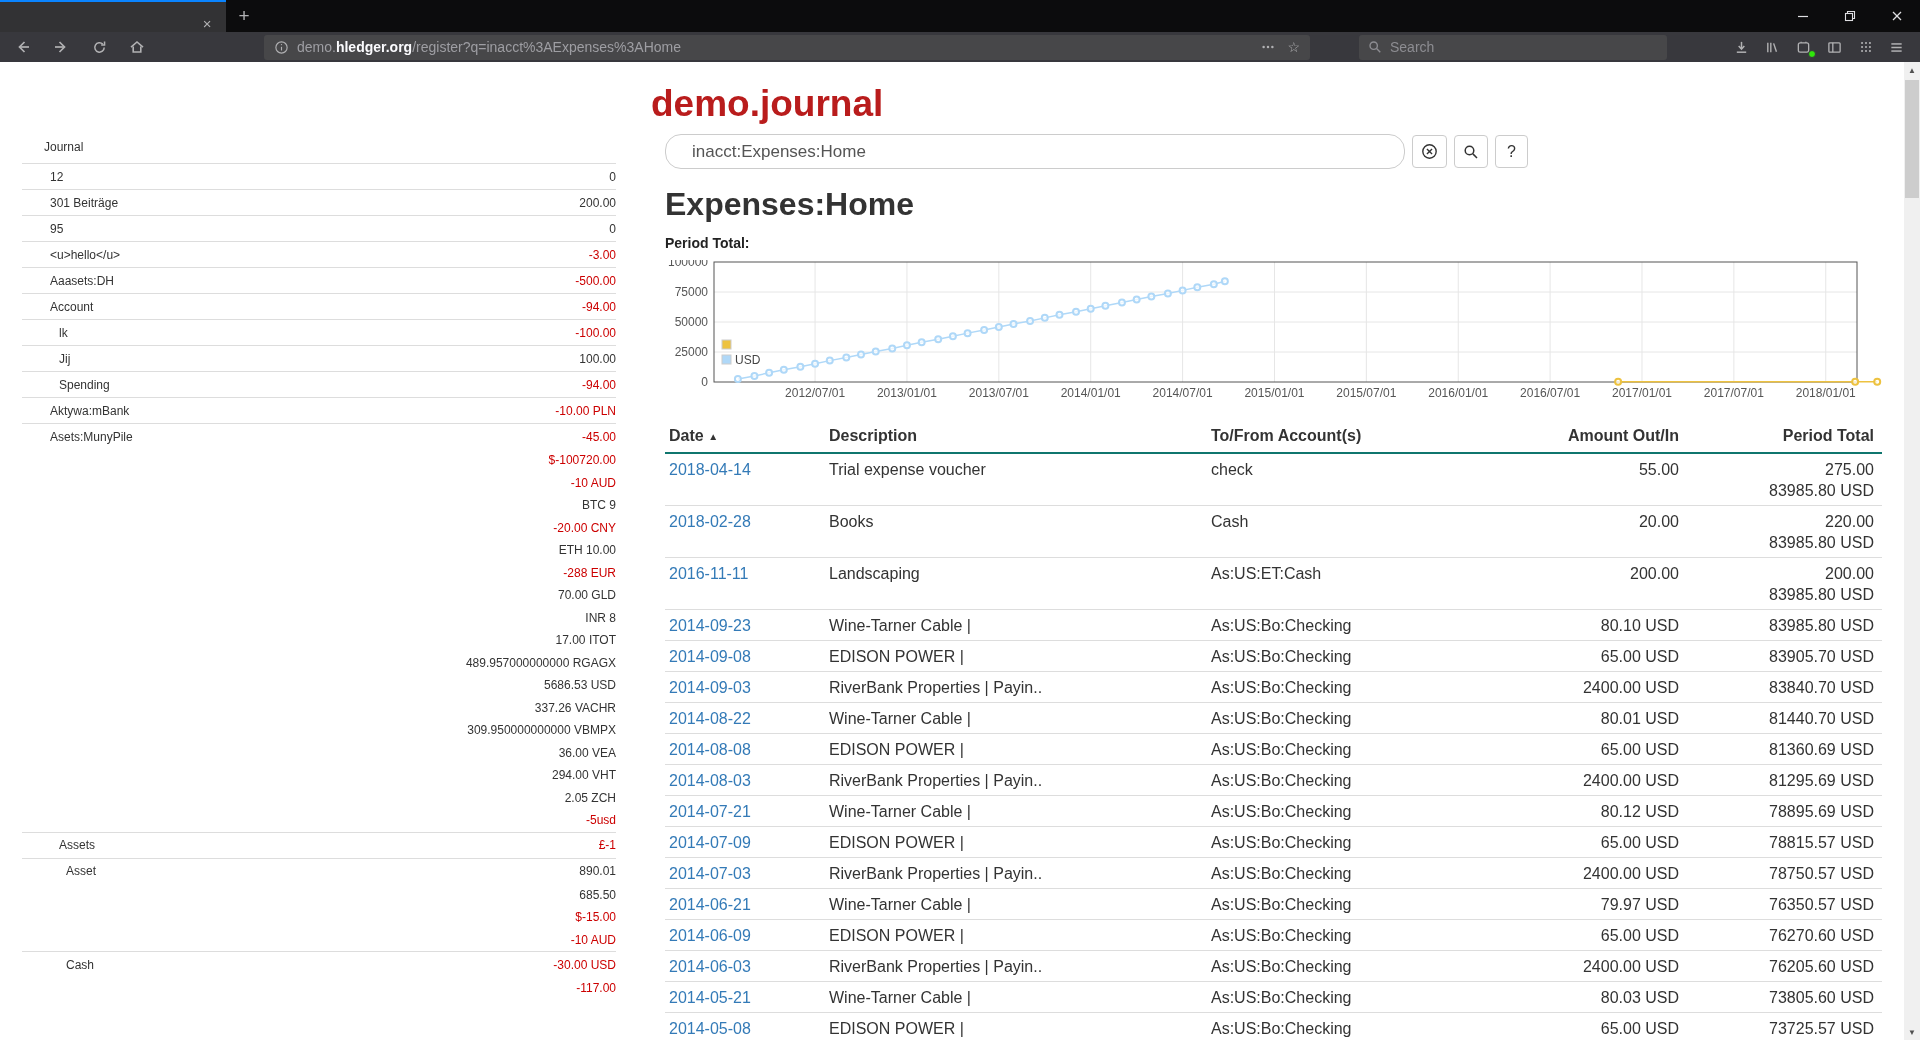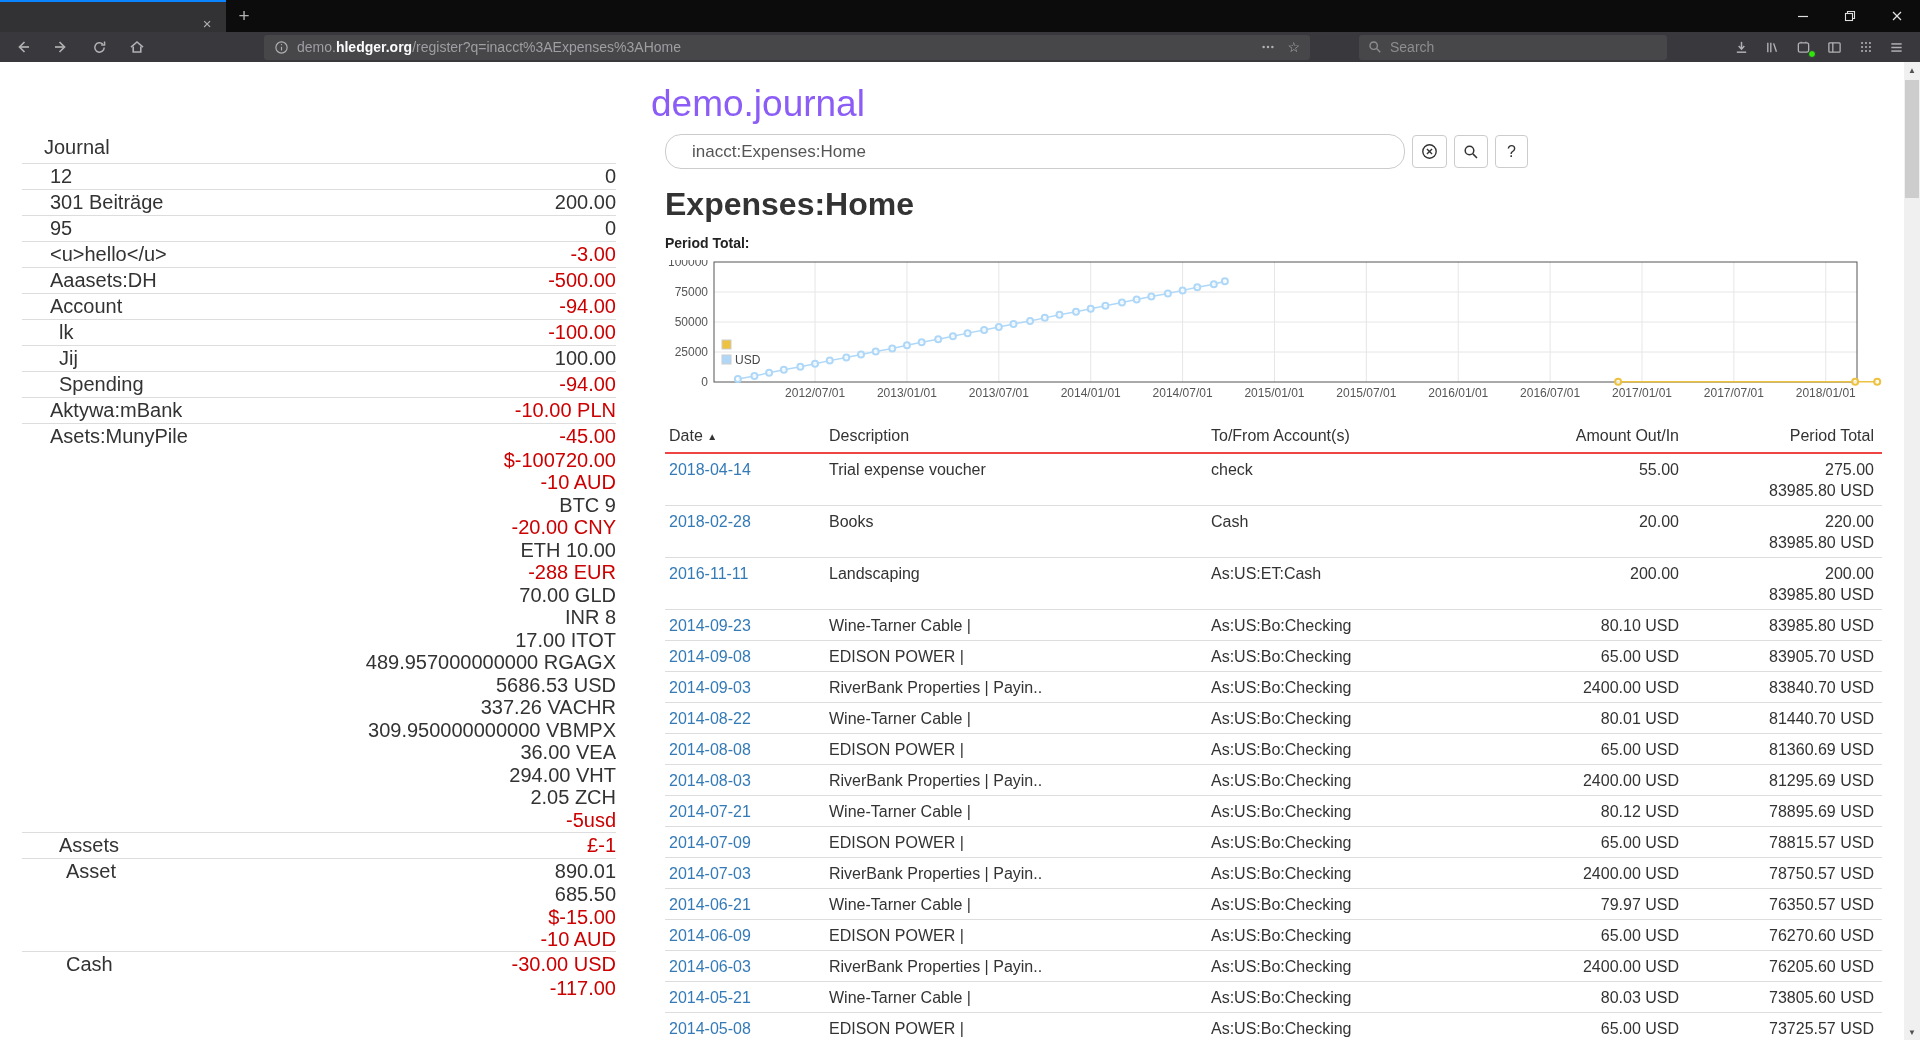--- a/index.html
+++ b/index.html
@@ -36,44 +36,44 @@
            background:#30e60b; border:1px solid #38383d; }
 
   
   .page { position:relative; height:978px; display:flex; background:#fff; color:#333; }
 
   .scrollbar { position:absolute; top:0; right:0; width:16px; height:100%; background:#f0f0f0; }
   .sb-arrow { width:16px; height:16px; font-size:8px; color:#505050; display:flex; align-items:center; justify-content:center; }
   .sb-arrow.down { position:absolute; bottom:0; }
   .sb-thumb { position:absolute; top:18px; left:1px; width:14px; height:118px; background:#cdcdcd; }
 
-  .sidebar { width:641px; flex:none; padding:75px 0 0 22px; font-size:20px; }
+  .sidebar { width:641px; flex:none; padding:75px 0 0 22px; font-size:12px; }
   .sidebar-title { padding-left:22px; line-height:20px; margin-bottom:6px; color:#333; text-decoration:none; display:block; }
   .sb-rows { width:594px; }
   .sb-row { display:flex; align-items:center; }
   .sb-row.named { border-top:1px solid #ddd; height:26px; }
   .sb-row.cont { height:22.5px; }
   .sb-name { flex:1; white-space:nowrap; color:#333; }
   .d1 { padding-left:28px; } .d2 { padding-left:37px; } .d3 { padding-left:44px; }
   .sb-amt { white-space:nowrap; color:#333; }
   .sb-amt.neg { color:var(--negative,#cc0000); }
 
   .main { flex:1; padding:21px 0 0 24px; }
-  .page-title { font-size:37px; line-height:42px; font-weight:400; color:#8b5cf6; margin-left:-14px; }
+  .page-title { font-size:37px; line-height:42px; font-weight:700; color:#b91c1c; margin-left:-14px; }
   .searchform { margin-top:9px; display:flex; align-items:center; gap:7px; }
   .query-input { width:740px; height:35px; border:1px solid #ccc; border-radius:16px; padding:0 26px;
                  font-size:17px; color:#555; font-family:inherit; outline:none; }
   .btn { height:33px; min-width:33px; border:1px solid #ccc; background:#fff; border-radius:4px;
          color:#333; font-size:16px; display:flex; align-items:center; justify-content:center; padding:0 8px; }
   .account-heading { margin-top:16px; font-size:32px; line-height:38px; font-weight:700; color:#333; }
   .period-label { margin-top:12px; font-size:14px; font-weight:bold; color:#222; }
   .chart-svg { display:block; margin-top:9px; }
 
   .register { margin-top:14px; border-collapse:collapse; table-layout:fixed; width:1217px; font-size:16px; }
-  .register th { text-align:left; font-weight:normal; color:#333; padding:5px 8px 7px 4px; border-bottom:2px solid #ef4444; }
+  .register th { text-align:left; font-weight:bold; color:#333; padding:5px 8px 7px 4px; border-bottom:2px solid #0f766e; }
   .register th.num, .register td.num { text-align:right; padding-right:8px; }
   .register td { vertical-align:top; padding:5px 8px 4px 4px; border-top:1px solid #ddd; line-height:21px; }
   .register tbody tr:first-child td { border-top:none; }
   .caret { font-size:10px; position:relative; top:-1px; }
   .date-link { color:var(--link,#337ab7); text-decoration:none; }
 </style>
 </head>
 <body>
 
 <div class="tabbar">

